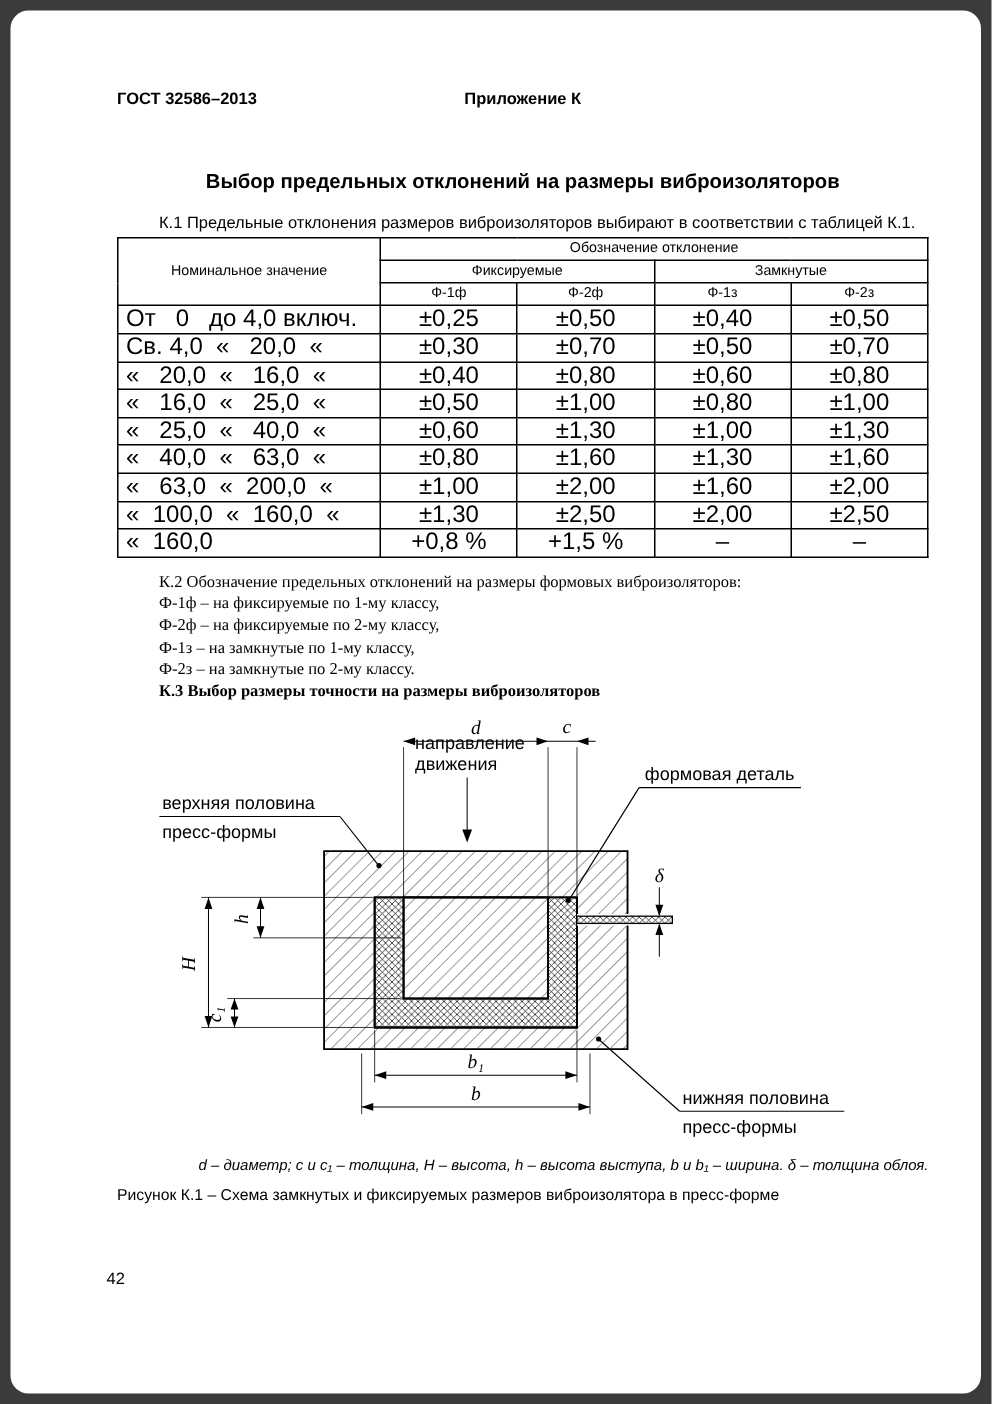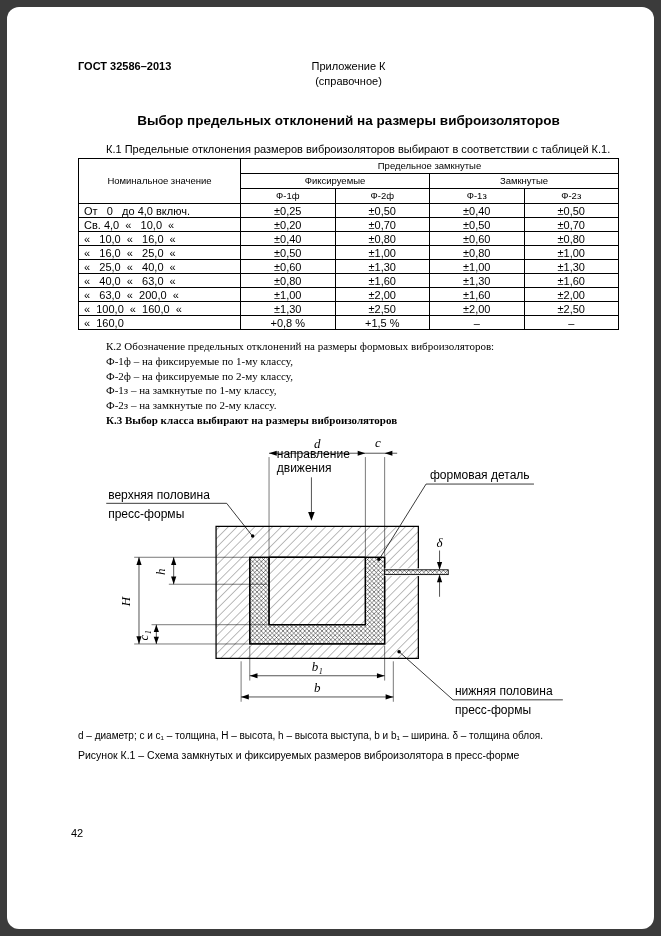--- a/index.html
+++ b/index.html
@@ -2,68 +2,67 @@
 <html><head>
 <meta charset="utf-8">
 <style>
   * { margin:0; padding:0; box-sizing:border-box; }
   html,body { width:661px; height:936px; }
   body { background:#3b3b3b; font-family:"Liberation Sans","DejaVu Sans",sans-serif; color:#000; }
   .page { position:absolute; left:7px; top:7px; width:647px; height:922px; background:#fff; border-radius:12px; overflow:hidden; }
   .content { position:absolute; left:71px; top:52px; width:541px; }
   .doc-head { position:relative; height:30px; }
   .doc-number { position:absolute; left:0; top:1px; font-weight:bold; font-size:11px; }
-  .appendix { text-align:center; font-weight:normal; font-size:11px; line-height:1.35; }
+  .appendix { text-align:center; font-weight:bold; font-size:11px; line-height:1.35; }
   .title { text-align:center; font-weight:bold; font-size:13.5px; margin-top:24px; }
   .para { font-size:11px; margin-top:14px; text-indent:28px; text-align:justify; line-height:1.4; }
   .tbl-caption { font-size:11px; margin-top:8px; }
   .units { font-size:11px; text-align:right; margin-top:1px; }
   table { width:100%; border-collapse:collapse; margin-top:1px; }
   th,td { border:1px solid #000; text-align:center; vertical-align:middle; }
   th { font-weight:normal; font-size:9.5px; height:15px; padding:0 2px; line-height:1.15; }
-  td { font-size:11px; height:14px; line-height:1.1; padding:0 15px; }
+  td { font-size:16px; height:14px; line-height:1.1; padding:0 15px; }
   td.c1 { text-align:left; white-space:pre; padding-left:5px; }
   .notes { font-size:11px; margin-top:9px; line-height:1.33; }
   .notes div { text-indent:28px;font-family:Liberation Serif, serif; }
   .notes .k3 { font-weight:bold; }
   .figure { margin-top:6px; text-align:center; }
-  .fig-footnote { font-size:10px; text-align:left; margin-top:4px; }
+  .fig-footnote { font-size:10px; text-align:right; margin-top:4px;font-style:italic; }
   .fig-caption { font-size:10.5px; margin-top:8px; }
-  .page-num { position:absolute; left:64px; top:820px; font-size:11px; }
+  .page-num { position:absolute; left:64px; top:840px; font-size:11px; }
   svg text { font-family:"Liberation Sans","DejaVu Sans",sans-serif; font-size:12.5px; fill:#000; }
   svg text.dim { font-family:"Liberation Serif","DejaVu Serif",serif; font-style:italic; font-size:13.5px; }
   svg .thick { stroke:#000; stroke-width:1.3; }
   svg .dimln { stroke:#000; stroke-width:0.7; }
   svg .ext { stroke:#000; stroke-width:0.55; }
   svg .leader { stroke:#000; stroke-width:0.8; }
 </style>
 </head>
 <body>
 
 <div class="page">
   <div class="content">
 
     <div class="doc-head">
       <div class="doc-number">ГОСТ 32586–2013</div>
       <div class="appendix">
         <div>Приложение К</div>
-        <div>(справочное)</div>
       </div>
     </div>
 
     <div class="title">Выбор предельных отклонений на размеры виброизоляторов</div>
 
     <div class="para">К.1 Предельные отклонения размеров виброизоляторов выбирают в соответствии с таблицей К.1.</div>
 
 
     <table>
       <thead>
         <tr>
           <th rowspan="3" style="width:30%">Номинальное значение</th>
-          <th colspan="4">Предельное замкнутые</th>
+          <th colspan="4">Обозначение отклонение</th>
         </tr>
         <tr>
           <th colspan="2">Фиксируемые</th>
           <th colspan="2">Замкнутые</th>
         </tr>
         <tr>
           <th style="width:17.5%">Ф-1ф</th>
           <th style="width:17.5%">Ф-2ф</th>
           <th style="width:17.5%">Ф-1з</th>
           <th style="width:17.5%">Ф-2з</th>
@@ -71,28 +70,28 @@
       </thead>
       <tbody>
         <tr>
           <td class="c1">От   0   до 4,0 включ.</td>
           <td>±0,25</td>
           <td>±0,50</td>
           <td>±0,40</td>
           <td>±0,50</td>
         </tr>
         <tr>
-          <td class="c1">Св. 4,0  «   10,0  «</td>
-          <td>±0,20</td>
+          <td class="c1">Св. 4,0  «   20,0  «</td>
+          <td>±0,30</td>
           <td>±0,70</td>
           <td>±0,50</td>
           <td>±0,70</td>
         </tr>
         <tr>
-          <td class="c1">«   10,0  «   16,0  «</td>
+          <td class="c1">«   20,0  «   16,0  «</td>
           <td>±0,40</td>
           <td>±0,80</td>
           <td>±0,60</td>
           <td>±0,80</td>
         </tr>
         <tr>
           <td class="c1">«   16,0  «   25,0  «</td>
           <td>±0,50</td>
           <td>±1,00</td>
           <td>±0,80</td>
@@ -135,21 +134,21 @@
         </tr>
       </tbody>
     </table>
 
     <div class="notes">
       <div>К.2 Обозначение предельных отклонений на размеры формовых виброизоляторов:</div>
       <div>Ф-1ф – на фиксируемые по 1-му классу,</div>
       <div>Ф-2ф – на фиксируемые по 2-му классу,</div>
       <div>Ф-1з – на замкнутые по 1-му классу,</div>
       <div>Ф-2з – на замкнутые по 2-му классу.</div>
-      <div class="k3">К.3 Выбор класса выбирают на размеры виброизоляторов</div>
+      <div class="k3">К.3 Выбор размеры точности на размеры виброизоляторов</div>
     </div>
 
     <div class="figure">
       <svg width="540" height="289" viewBox="0 6 560 300">
         <defs>
           <pattern id="ph1" width="6.5" height="6.5" patternUnits="userSpaceOnUse" patternTransform="rotate(45)">
             <line x1="0" y1="0" x2="0" y2="6.5" stroke="#000" stroke-width="0.55"></line>
           </pattern>
           <pattern id="ph2" width="4.5" height="4.5" patternUnits="userSpaceOnUse">
             <path d="M0 0 L4.5 4.5 M4.5 0 L0 4.5" stroke="#000" stroke-width="0.5" fill="none"></path>

